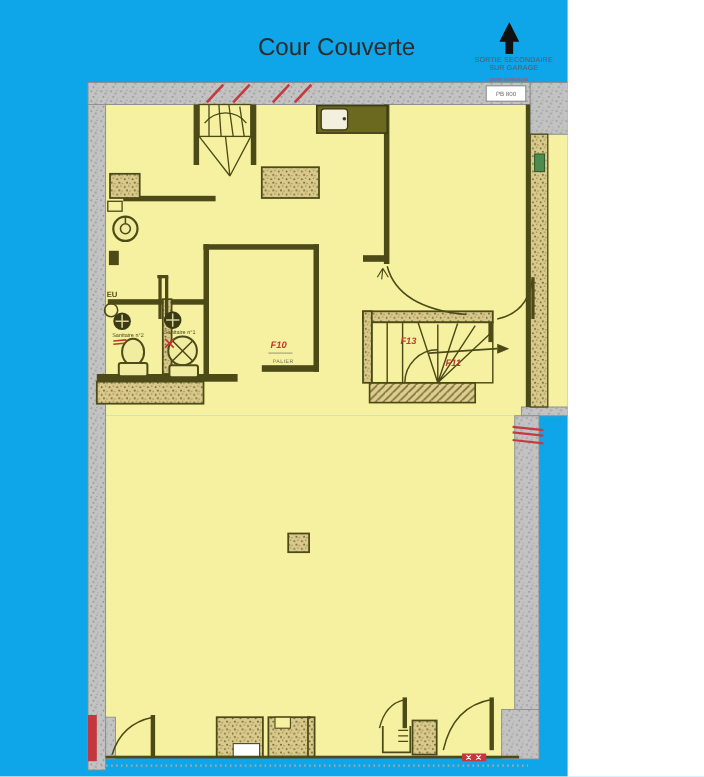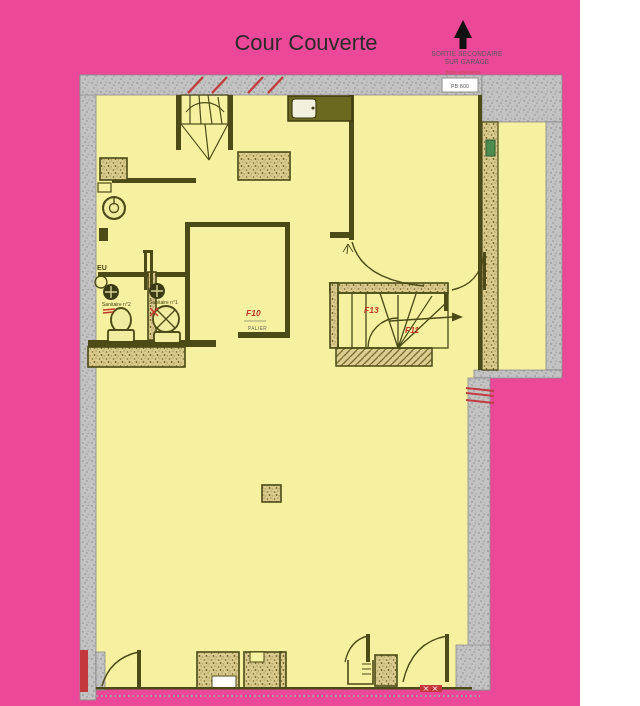--- a/index.html
+++ b/index.html
@@ -1,16 +1,16 @@
 <!DOCTYPE html>
 <html><head>
 <meta charset="utf-8">
 <style>
   html,body{margin:0;padding:0;background:#ffffff;}
-  #page{position:relative;width:580px;height:706px;background:#ec4899;overflow:hidden;
+  #page{position:relative;width:516px;height:706px;background:#0ea5e9;overflow:hidden;
         font-family:"Liberation Sans", sans-serif;}
   svg{position:absolute;left:0;top:0;}
   text{font-family:"Liberation Sans", sans-serif;}
   .title-text{font-size:22px;fill:#2b2b2b;}
   .annot{fill:#5a5a5a;font-size:6.4px;letter-spacing:.2px;}
   .annot-red{fill:#c0504d;font-size:5px;}
   .annot-box{fill:#6d6d6d;font-size:5.6px;}
   .room-label{fill:#4c4a17;font-size:5px;}
   .flabel{fill:#c0392b;font-size:8.5px;font-weight:bold;font-style:italic;}
   .palier{fill:#6d6d5a;font-size:4.8px;letter-spacing:.4px;}

